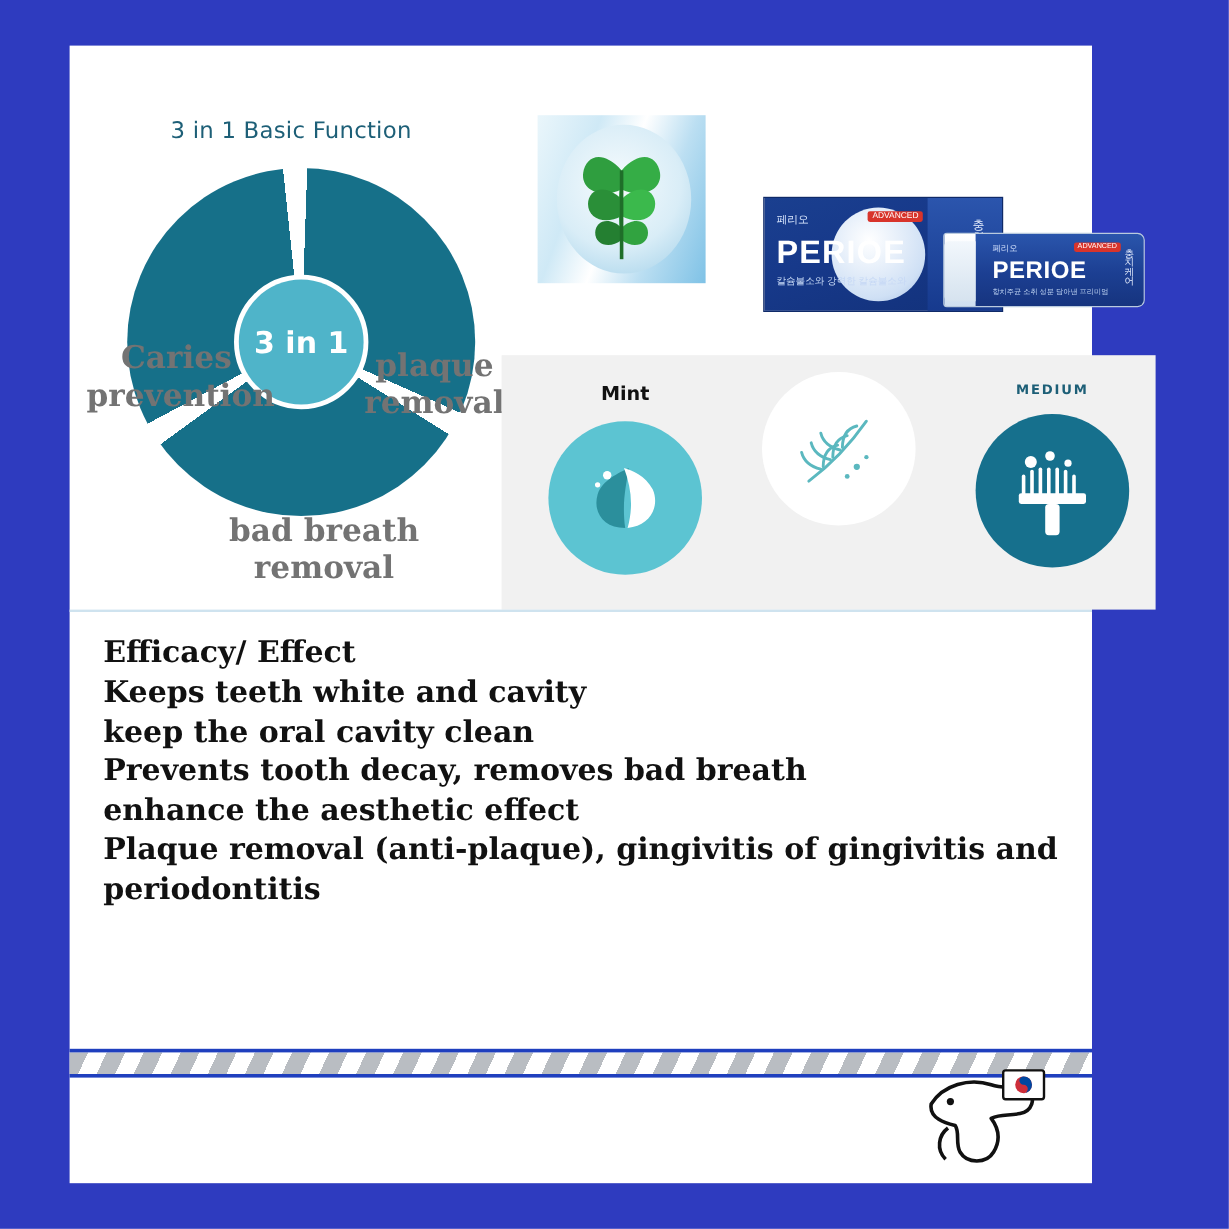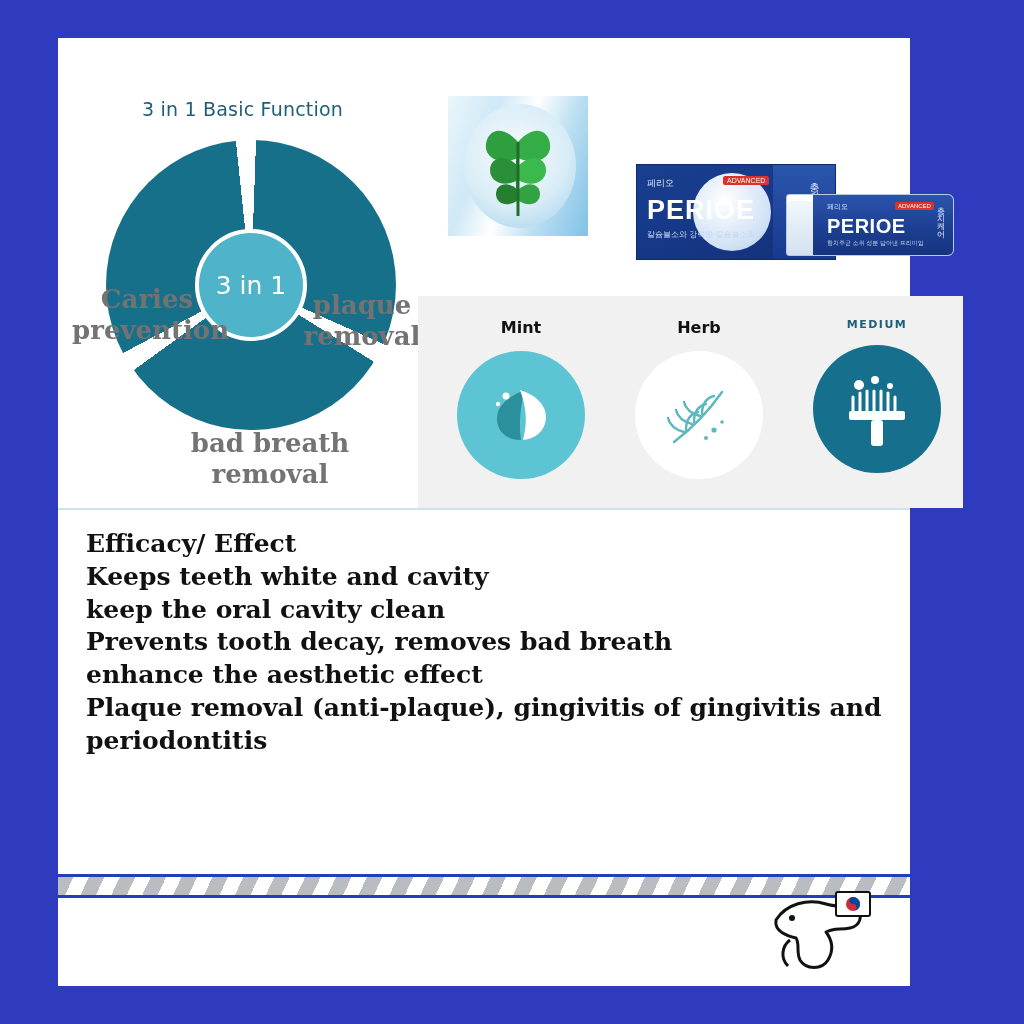--- a/index.html
+++ b/index.html
@@ -52,21 +52,21 @@
     background: #e9f7fa;
     border: 6px solid #ffffff;
     display: flex; align-items: center; justify-content: center;
   }
   .donut-hole-inner {
     position: absolute; left: 50%; top: 50%;
     width: 104px; height: 104px; margin-left: -52px; margin-top: -52px;
     border-radius: 50%;
     background: #4fb4c9;
     display: flex; align-items: center; justify-content: center;
-    color: #ffffff; font-size: 25px; font-weight: 400;
+    color: #ffffff; font-size: 25px; font-weight: 700;
     font-family: "DejaVu Sans", sans-serif;
   }
   .lbl {
     position: absolute; color: #737373; font-weight: 700; font-size: 26px;
     font-family: "DejaVu Serif", serif; text-align: center; line-height: 1.18;
   }
   .lbl.caries { left: -8px; top: 186px; width: 150px; }
   .lbl.plaque { left: 222px; top: 192px; width: 120px; }
   .lbl.breath { left: 100px; top: 330px; width: 180px; }
 
@@ -265,21 +265,20 @@
           <svg width="74" height="74" viewBox="0 0 74 74">
             <path d="M37 62 C18 62 10 48 14 34 C18 22 32 16 40 12 C38 26 34 40 37 62 Z" fill="#2b8f9c"></path>
             <path d="M39 62 C58 60 66 44 60 30 C54 18 42 14 36 12 C42 28 44 44 39 62 Z" fill="#ffffff"></path>
             <circle cx="22" cy="18" r="3.5" fill="#ffffff"></circle>
             <circle cx="14" cy="26" r="2.2" fill="#ffffff"></circle>
           </svg>
         </div>
       </div>
 
       <div class="flav" style="left:196px">
-        <div class="cap">Herb</div>
         <div class="circle c-herb">
           <svg width="86" height="86" viewBox="0 0 86 86">
             <g stroke="#5bb8bf" stroke-width="2.4" fill="none" stroke-linecap="round">
               <path d="M18 70 C34 58 52 40 66 20"></path>
               <path d="M30 58 C30 48 34 42 42 40"></path>
               <path d="M38 50 C38 40 42 34 50 32"></path>
               <path d="M46 42 C46 32 50 26 58 24"></path>
               <path d="M28 60 C20 58 14 54 12 46"></path>
               <path d="M36 52 C28 50 22 46 20 38"></path>
               <path d="M44 44 C36 42 30 38 28 30"></path>

